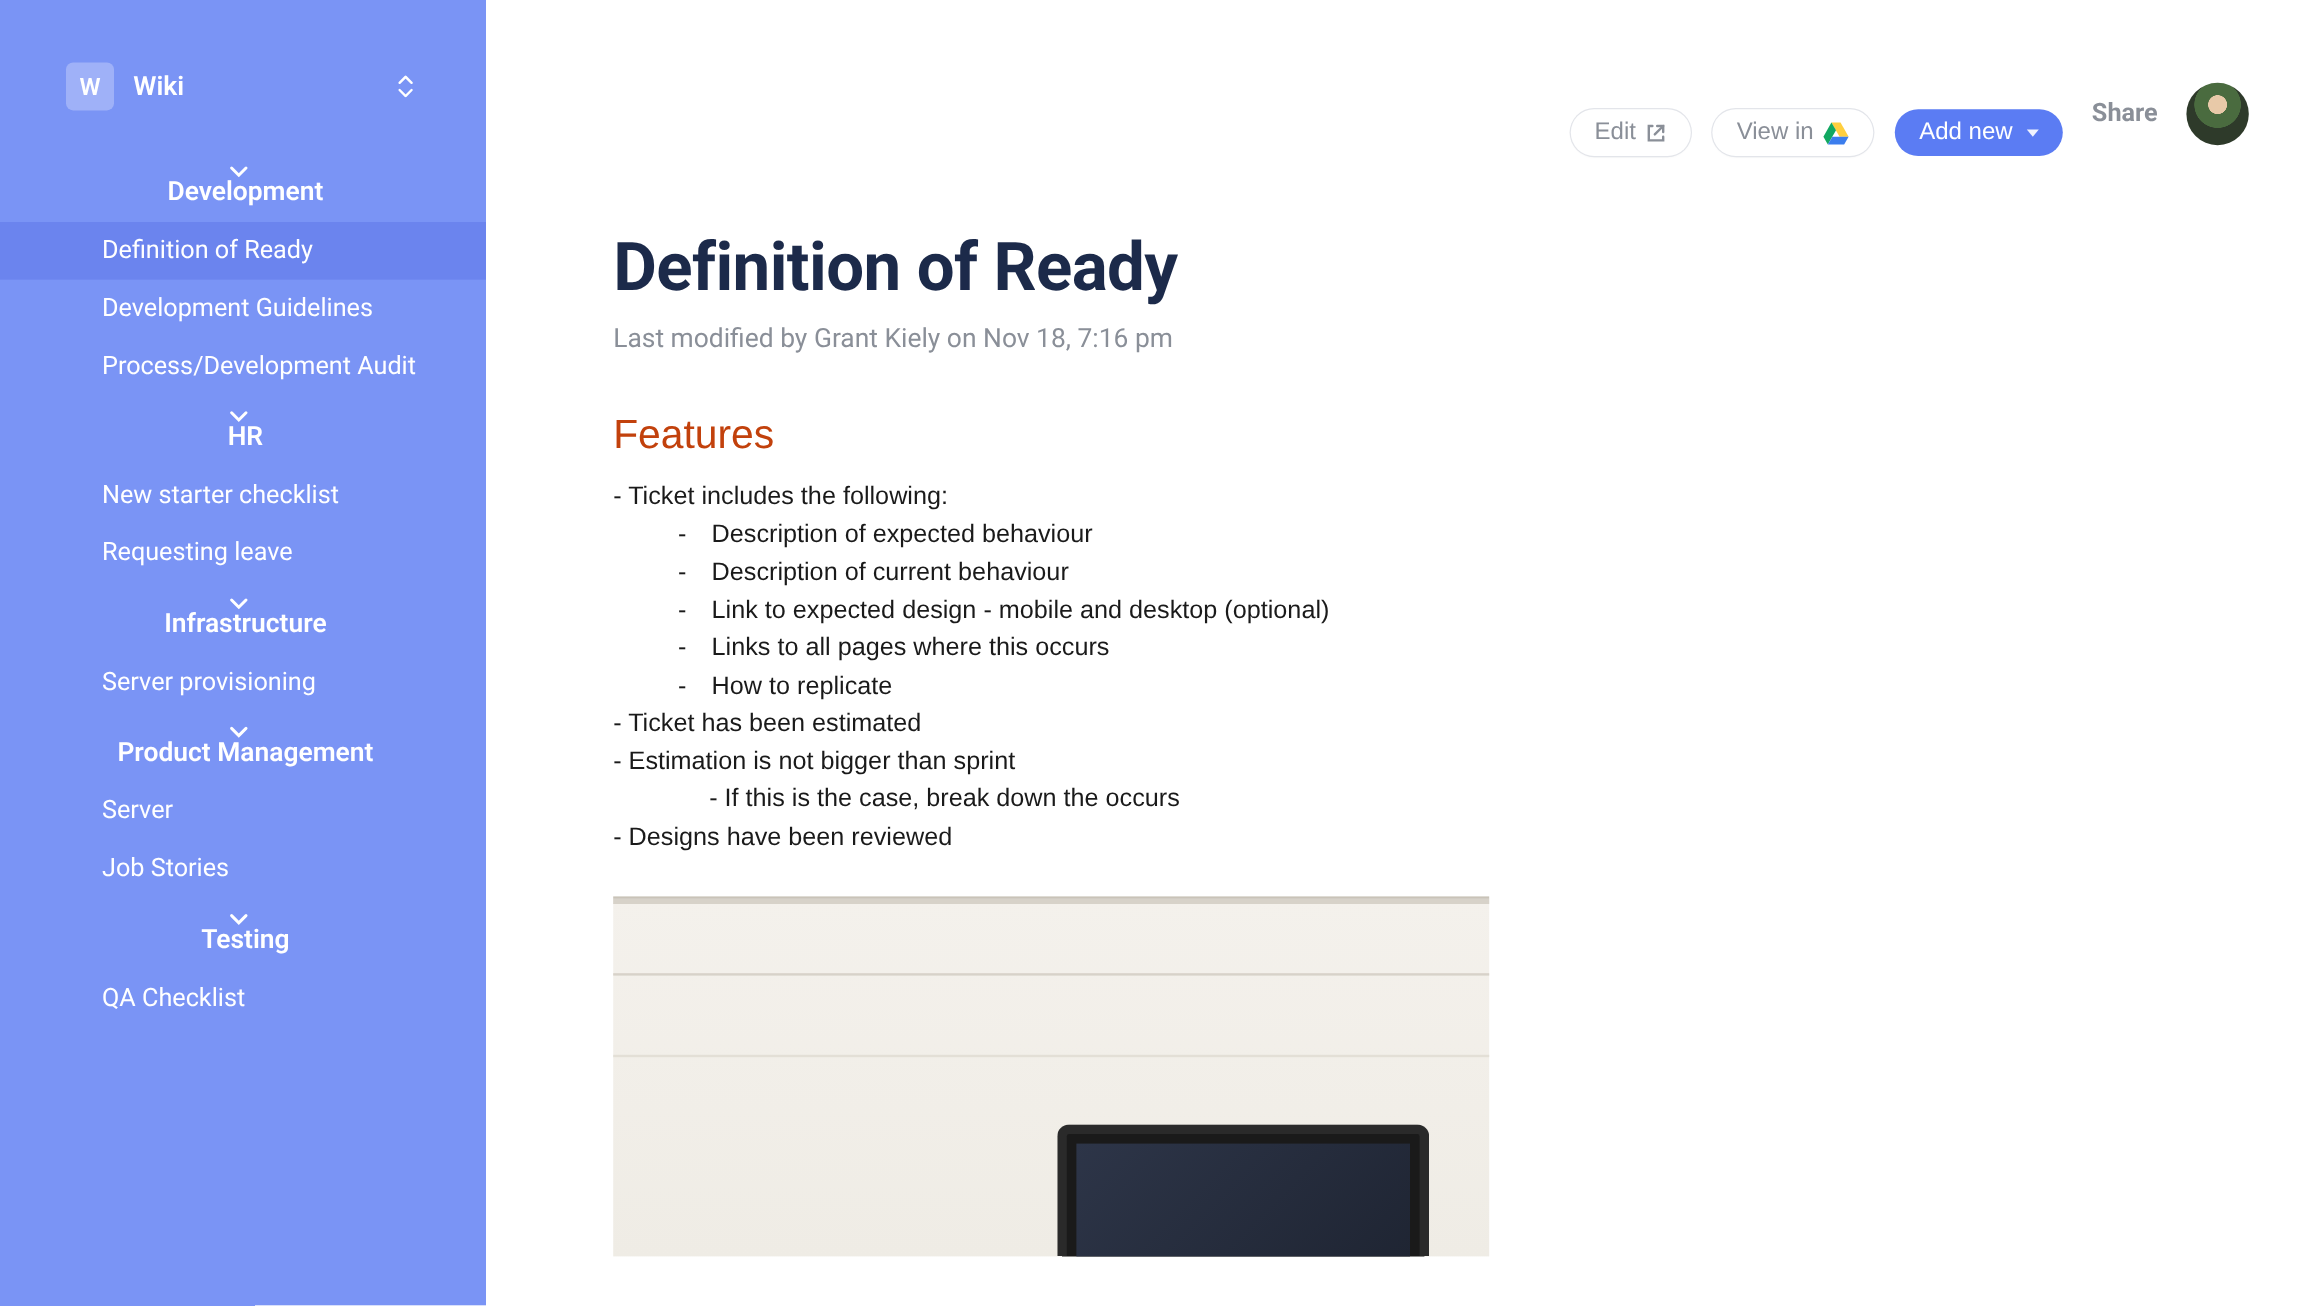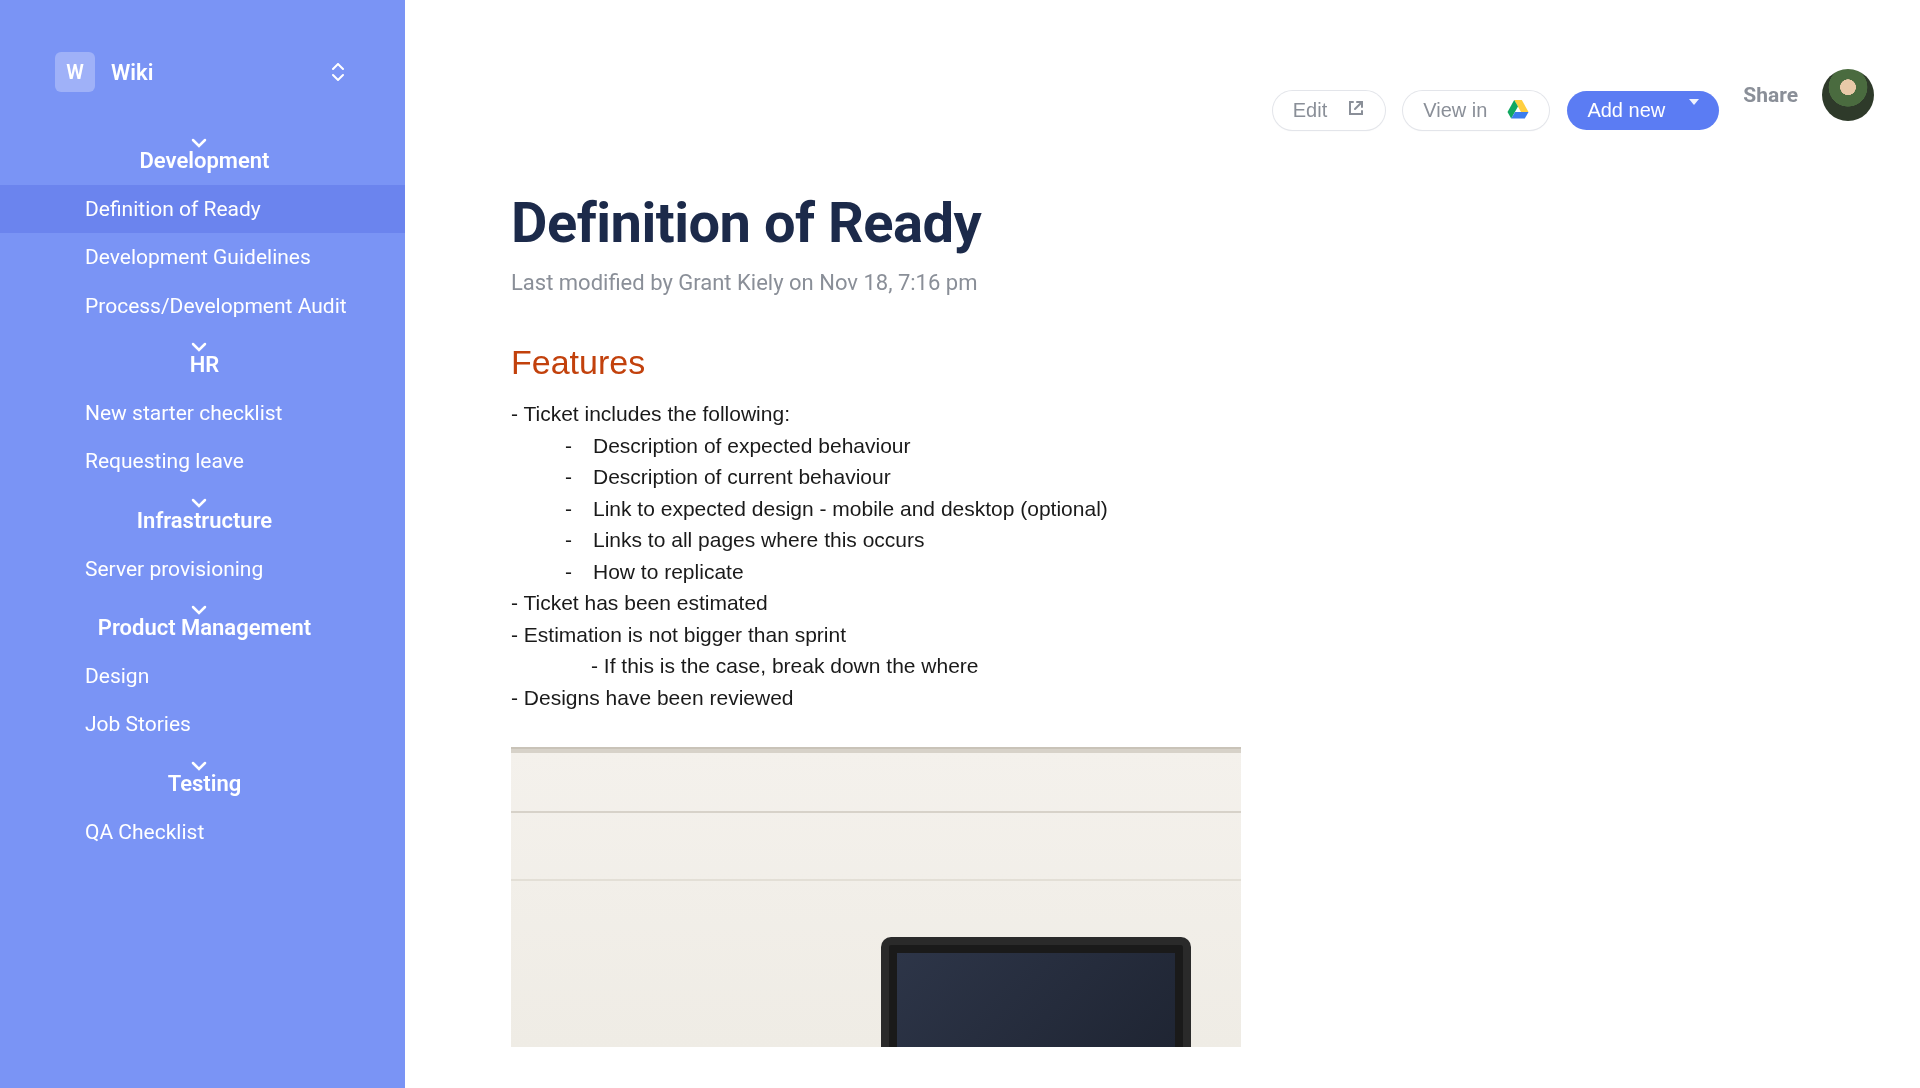--- a/index.html
+++ b/index.html
@@ -86,22 +86,22 @@
 }
 .topbar {
   display: flex;
   justify-content: flex-end;
   align-items: center;
   padding: 60px 46px 20px 46px;
   gap: 18px;
 }
 .btn-pill {
   display: inline-flex;
-  align-items: flex-start;
-  gap: 20px;
+  align-items: center;
+  gap: 8px;
   border-radius: 999px;
   padding: 8px 20px;
   font-size: 20px;
   font-weight: 500;
   cursor: pointer;
   border: none;
   margin-top: 31px;
 }
 .btn-outline {
   background: #fff;
@@ -264,21 +264,21 @@
     <div class="nav-item">Server provisioning</div>
 
     <div class="nav-section-header">
       <span class="chev">
         <svg width="16" height="10" viewBox="0 0 16 10">
             <path d="M2 2 L8 8 L14 2" stroke="#fff" stroke-width="2.5" fill="none" stroke-linecap="round"></path>
           </svg>
       </span>
       <span>Product Management</span>
     </div>
-    <div class="nav-item">Design</div>
+    <div class="nav-item">Server</div>
     <div class="nav-item">Job Stories</div>
 
     <div class="nav-section-header">
       <span class="chev">
         <svg width="16" height="10" viewBox="0 0 16 10">
             <path d="M2 2 L8 8 L14 2" stroke="#fff" stroke-width="2.5" fill="none" stroke-linecap="round"></path>
           </svg>
       </span>
       <span>Testing</span>
     </div>
@@ -320,21 +320,21 @@
 
     <div class="body-text">
       <div class="l1">- Ticket includes the following:</div>
       <div class="l2">Description of expected behaviour</div>
       <div class="l2">Description of current behaviour</div>
       <div class="l2">Link to expected design - mobile and desktop (optional)</div>
       <div class="l2">Links to all pages where this occurs</div>
       <div class="l2">How to replicate</div>
       <div class="l1">- Ticket has been estimated</div>
       <div class="l1">- Estimation is not bigger than sprint</div>
-      <div class="l3">- If this is the case, break down the where</div>
+      <div class="l3">- If this is the case, break down the occurs</div>
       <div class="l1">- Designs have been reviewed</div>
     </div>
 
     <div class="image-placeholder">
       <div class="laptop"></div>
     </div>
   </div>
 </main>
 
 </body></html>

